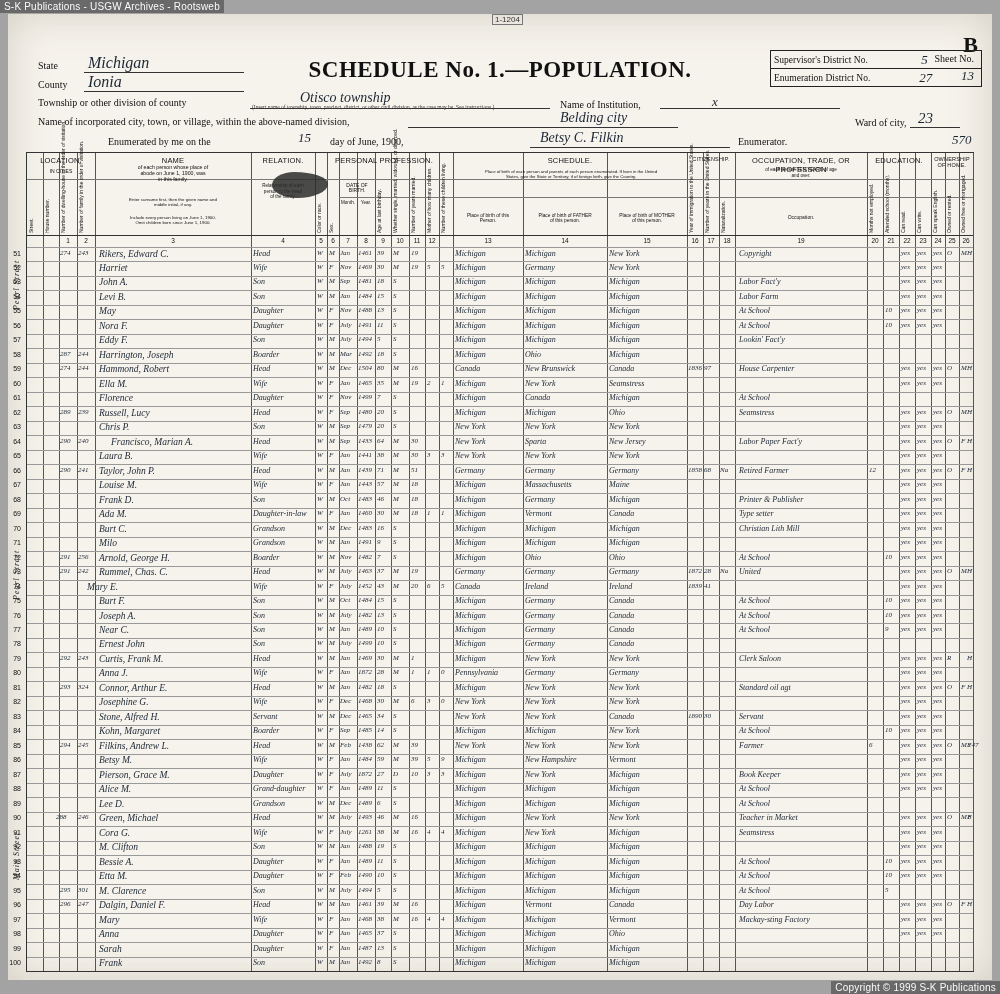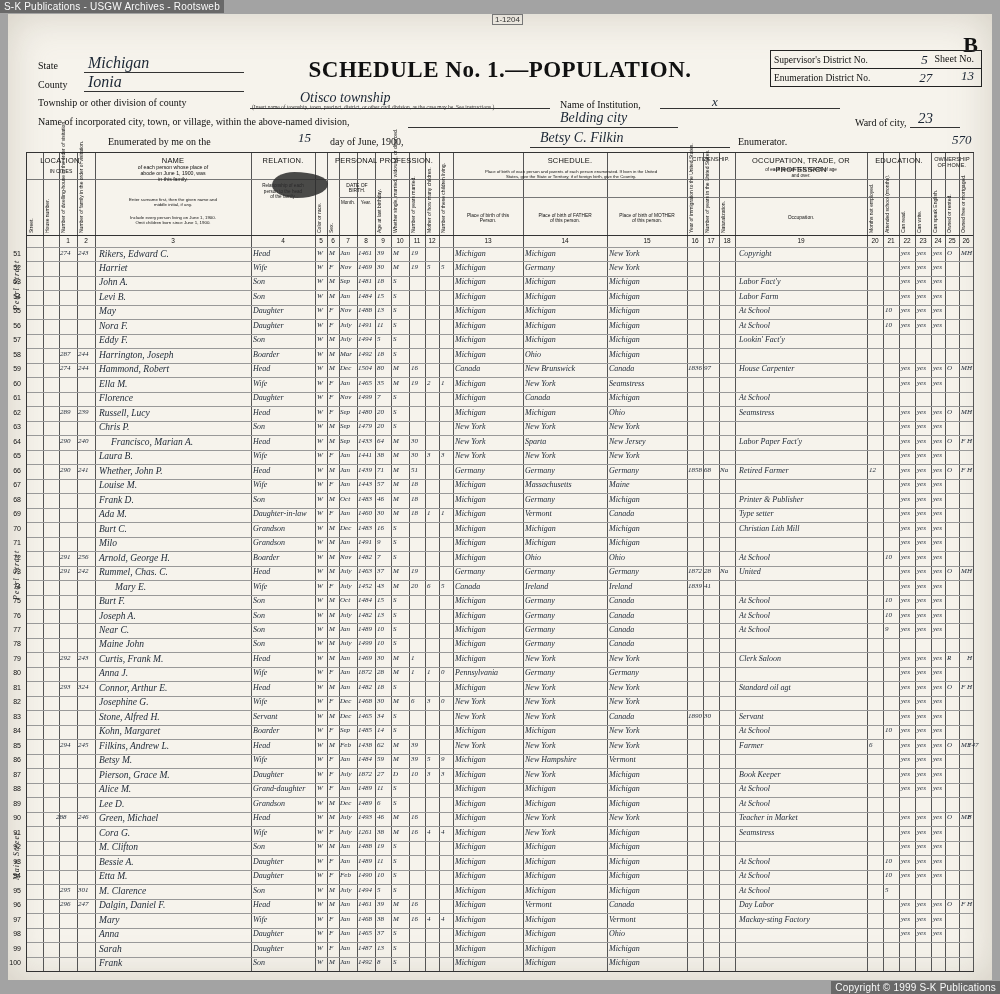--- a/index.html
+++ b/index.html
@@ -591,21 +591,21 @@
       <div class="cellhw sm" style="left:428px;top:298.22px;">New York</div>
       <div class="cellhw sm" style="left:498px;top:298.22px;">New York</div>
       <div class="cellhw sm" style="left:582px;top:298.22px;">New York</div>
       <div class="cellhw xs" style="left:874px;top:298.22px;">yes</div>
       <div class="cellhw xs" style="left:890px;top:298.22px;">yes</div>
       <div class="cellhw xs" style="left:906px;top:298.22px;">yes</div>
       <div class="rowline" style="top:311.20000000000005px;left:0;right:0;"></div>
       <div class="rownum" style="left:-20px;top:313.70000000000005px;">66</div>
       <div class="cellhw xs" style="left:33px;top:312.70000000000005px;">290</div>
       <div class="cellhw xs" style="left:51px;top:312.70000000000005px;">241</div>
-      <div class="cellhw " style="left:72px;top:312.70000000000005px;">Whether, John P.</div>
+      <div class="cellhw " style="left:72px;top:312.70000000000005px;">Taylor, John P.</div>
       <div class="cellhw sm" style="left:226px;top:312.70000000000005px;">Head</div>
       <div class="cellhw xs" style="left:290px;top:312.70000000000005px;">W</div>
       <div class="cellhw xs" style="left:302px;top:312.70000000000005px;">M</div>
       <div class="cellhw xs" style="left:313px;top:312.70000000000005px;">Jan</div>
       <div class="cellhw xs" style="left:331px;top:312.70000000000005px;">1439</div>
       <div class="cellhw xs" style="left:350px;top:312.70000000000005px;">71</div>
       <div class="cellhw xs" style="left:366px;top:312.70000000000005px;">M</div>
       <div class="cellhw xs" style="left:384px;top:312.70000000000005px;">51</div>
       <div class="cellhw sm" style="left:428px;top:312.70000000000005px;">Germany</div>
       <div class="cellhw sm" style="left:498px;top:312.70000000000005px;">Germany</div>
@@ -750,21 +750,21 @@
       <div class="cellhw xs" style="left:693px;top:414.06px;">Na</div>
       <div class="cellhw sm" style="left:712px;top:414.06px;">United</div>
       <div class="cellhw xs" style="left:874px;top:414.06px;">yes</div>
       <div class="cellhw xs" style="left:890px;top:414.06px;">yes</div>
       <div class="cellhw xs" style="left:906px;top:414.06px;">yes</div>
       <div class="cellhw xs" style="left:920px;top:414.06px;">O</div>
       <div class="cellhw xs" style="left:934px;top:414.06px;">M</div>
       <div class="cellhw xs" style="left:940px;top:414.06px;">H</div>
       <div class="rowline" style="top:427.04px;left:0;right:0;"></div>
       <div class="rownum" style="left:-20px;top:429.54px;">74</div>
-      <div class="cellhw " style="left:88px;top:428.54px;">Mary E.</div>
+      <div class="cellhw " style="left:60px;top:428.54px;">Mary E.</div>
       <div class="cellhw sm" style="left:226px;top:428.54px;">Wife</div>
       <div class="cellhw xs" style="left:290px;top:428.54px;">W</div>
       <div class="cellhw xs" style="left:302px;top:428.54px;">F</div>
       <div class="cellhw xs" style="left:313px;top:428.54px;">July</div>
       <div class="cellhw xs" style="left:331px;top:428.54px;">1452</div>
       <div class="cellhw xs" style="left:350px;top:428.54px;">43</div>
       <div class="cellhw xs" style="left:366px;top:428.54px;">M</div>
       <div class="cellhw xs" style="left:384px;top:428.54px;">20</div>
       <div class="cellhw xs" style="left:400px;top:428.54px;">6</div>
       <div class="cellhw xs" style="left:414px;top:428.54px;">5</div>
@@ -825,21 +825,21 @@
       <div class="cellhw sm" style="left:428px;top:471.98px;">Michigan</div>
       <div class="cellhw sm" style="left:498px;top:471.98px;">Germany</div>
       <div class="cellhw sm" style="left:582px;top:471.98px;">Canada</div>
       <div class="cellhw sm" style="left:712px;top:471.98px;">At School</div>
       <div class="cellhw xs" style="left:858px;top:471.98px;">9</div>
       <div class="cellhw xs" style="left:874px;top:471.98px;">yes</div>
       <div class="cellhw xs" style="left:890px;top:471.98px;">yes</div>
       <div class="cellhw xs" style="left:906px;top:471.98px;">yes</div>
       <div class="rowline" style="top:484.96000000000004px;left:0;right:0;"></div>
       <div class="rownum" style="left:-20px;top:487.46000000000004px;">78</div>
-      <div class="cellhw " style="left:72px;top:486.46000000000004px;">Maine John</div>
+      <div class="cellhw " style="left:72px;top:486.46000000000004px;">Ernest John</div>
       <div class="cellhw sm" style="left:226px;top:486.46000000000004px;">Son</div>
       <div class="cellhw xs" style="left:290px;top:486.46000000000004px;">W</div>
       <div class="cellhw xs" style="left:302px;top:486.46000000000004px;">M</div>
       <div class="cellhw xs" style="left:313px;top:486.46000000000004px;">July</div>
       <div class="cellhw xs" style="left:331px;top:486.46000000000004px;">1499</div>
       <div class="cellhw xs" style="left:350px;top:486.46000000000004px;">10</div>
       <div class="cellhw xs" style="left:366px;top:486.46000000000004px;">S</div>
       <div class="cellhw sm" style="left:428px;top:486.46000000000004px;">Michigan</div>
       <div class="cellhw sm" style="left:498px;top:486.46000000000004px;">Germany</div>
       <div class="cellhw sm" style="left:582px;top:486.46000000000004px;">Canada</div>

